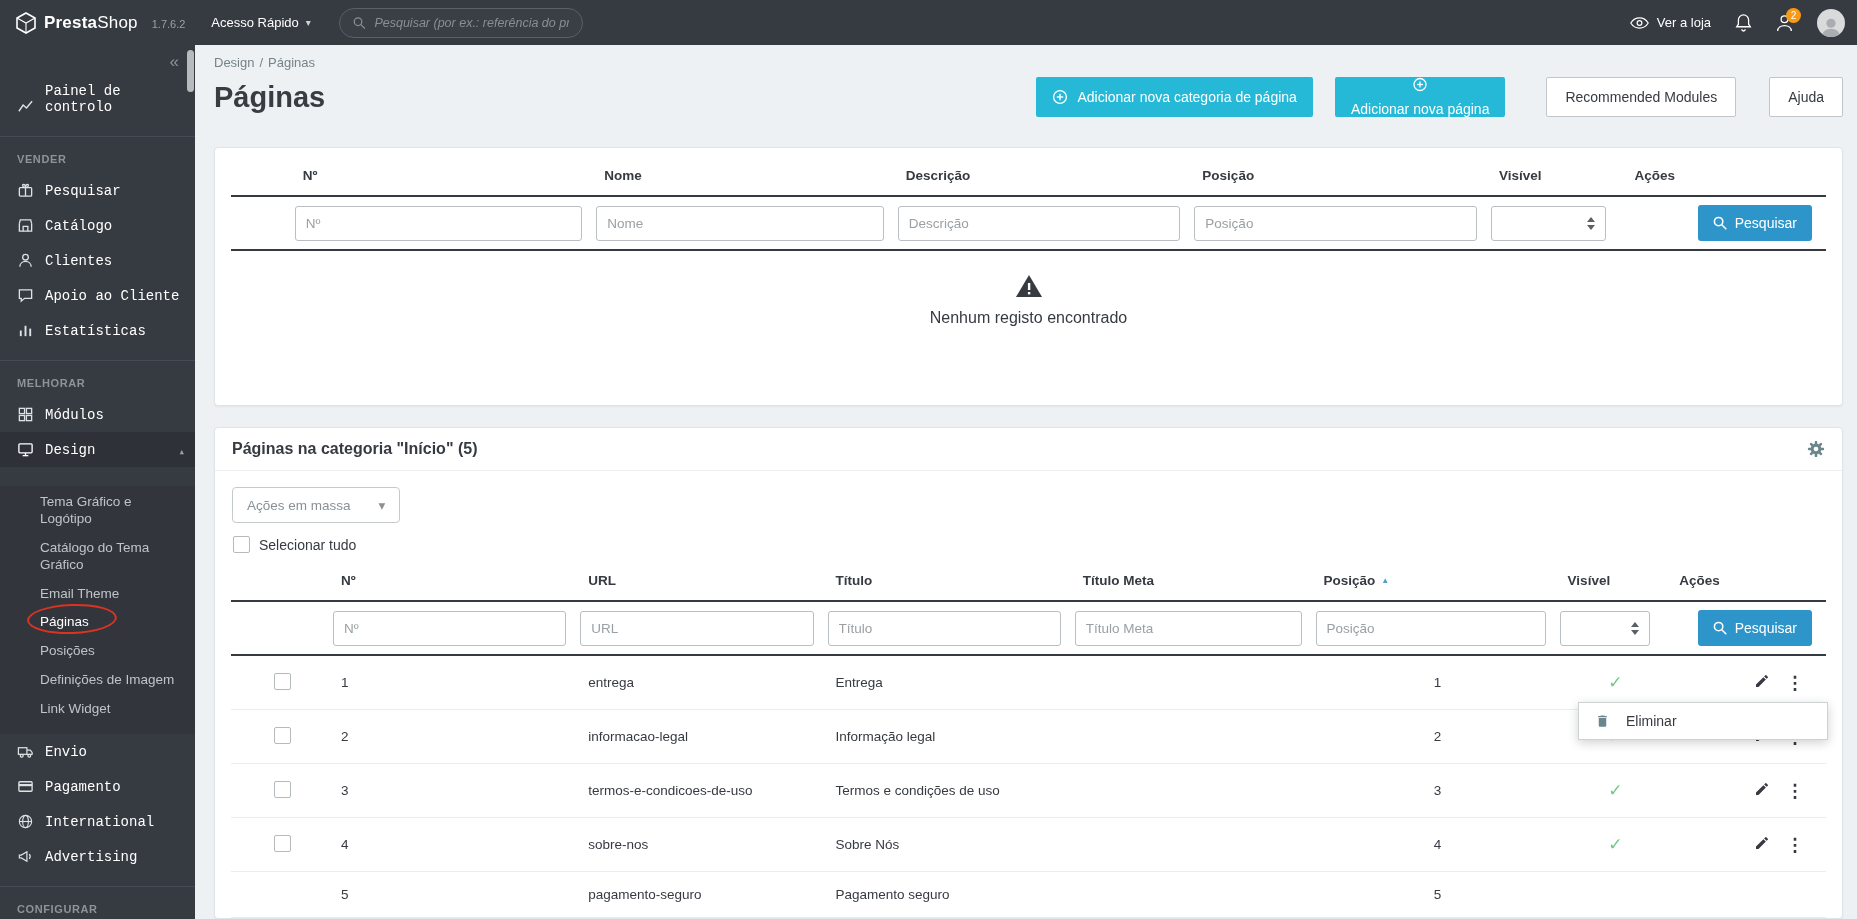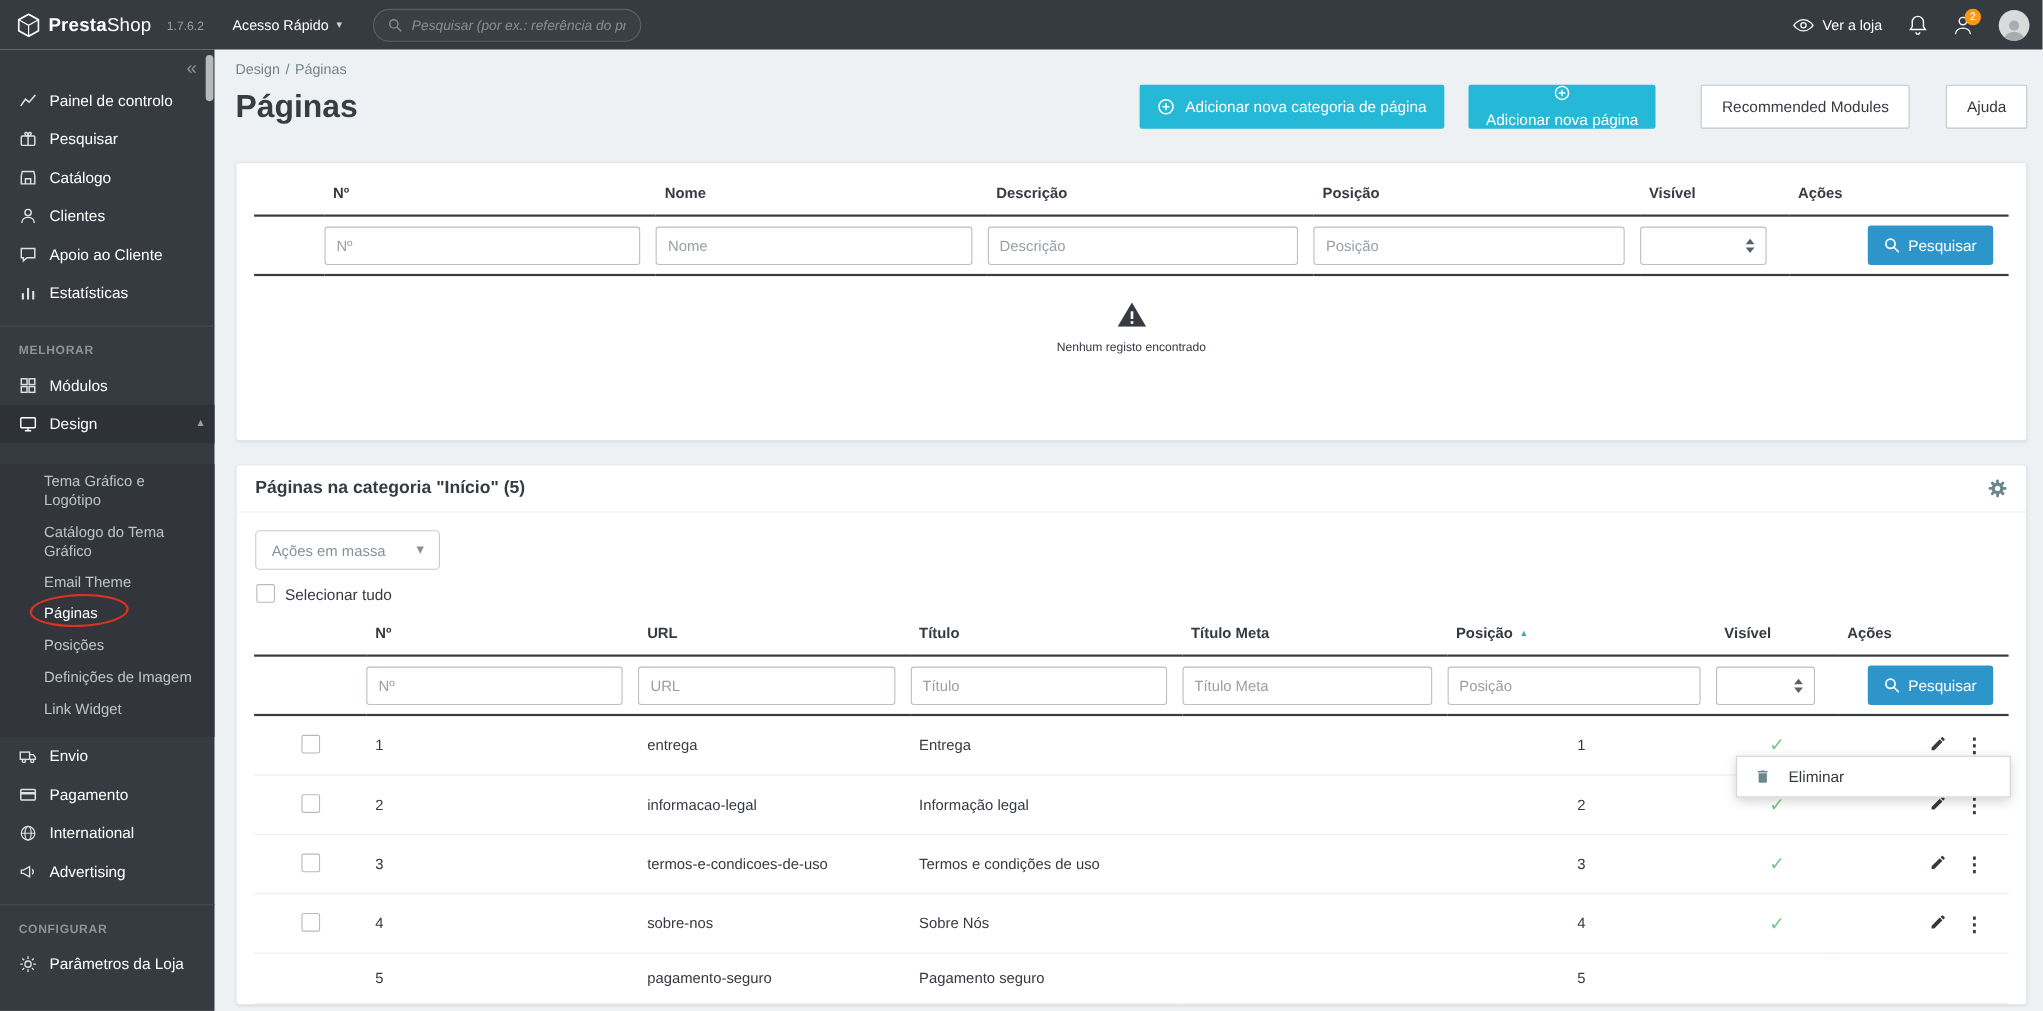--- a/index.html
+++ b/index.html
@@ -23,21 +23,21 @@
   .tb-badge { position:absolute; top:-6px; right:-8px; min-width:15px; height:15px; background:#f79a17; border-radius:50%; font-size:10px; display:flex; align-items:center; justify-content:center; color:#fff; padding:0 2px; }
   .avatar { width:28px; height:28px; border-radius:50%; background:#d8dadc; overflow:hidden; display:flex; align-items:flex-end; justify-content:center; cursor:pointer; }
 
   
   .layout { display:flex; height:874px; }
 
   
   .sidebar { width:195px; flex-shrink:0; background:#363a41; color:#fff; position:relative; padding-bottom:20px; }
   .sb-scroll-thumb { position:absolute; right:1px; top:5px; width:7px; height:42px; border-radius:4px; background:#cfd2d4; opacity:.85; }
   .collapse-row { text-align:right; padding:7px 16px 2px; color:#8d9499; font-size:17px; cursor:pointer; }
-  .nav-item { display:flex; align-items:flex-start; gap:11px; padding:9px 10px 9px 17px; font-size:14px; color:#fff; cursor:pointer; }
+  .nav-item { display:flex; align-items:flex-end; gap:11px; padding:9px 10px 9px 17px; font-size:14px; color:#fff; cursor:pointer;font-family:Liberation Mono, monospace; }
   .nav-item svg { flex-shrink:0; }
   .nav-item .caret-up { margin-left:auto; color:#9aa0a6; font-size:11px; }
   .nav-item.active { background:#2e3238; }
   .section-label { margin-top:12px; border-top:1px solid #474c54; padding:16px 17px 8px; font-size:11px; font-weight:700; letter-spacing:.6px; color:#8d9499; }
   .subnav { padding:2px 0 10px; background:#32363c;margin-top:19px; }
   .subnav-item { position:relative; padding:6px 10px 6px 40px; font-size:13.5px; line-height:1.25; color:#bfc4c7; cursor:pointer; }
   .subnav-item.active { color:#fff; }
   .annotation-circle { position:absolute; left:27px; top:-4px; width:90px; height:30px; border:2px solid #da3420; border-radius:50%; transform:rotate(-2deg); pointer-events:none; }
 
   
@@ -71,37 +71,37 @@
   .filter-input::placeholder { color:#9aa0a4; }
   .filter-select { height:35px; border:1px solid #b9bfc3; border-radius:3px; background:#fff; display:flex; align-items:center; justify-content:flex-end; padding-right:9px; cursor:pointer; }
   .w115 { width:115px; } .w90 { width:90px; }
   .select-arrows { width:10px; display:flex; flex-direction:column; align-items:center; gap:3px; }
   .select-arrows::before { content:""; width:0; height:0; border-left:4px solid transparent; border-right:4px solid transparent; border-bottom:5px solid #5a6166; }
   .select-arrows::after  { content:""; width:0; height:0; border-left:4px solid transparent; border-right:4px solid transparent; border-top:5px solid #5a6166; }
   .btn-search { background:#2e95cb; color:#fff; border:none; height:36px; padding:0 15px; font-size:14px; border-radius:3px; display:inline-flex; align-items:center; gap:8px; font-family:inherit; cursor:pointer; }
   .search-cell { text-align:right; }
 
   .empty-state { text-align:center; padding:24px 0 78px; }
-  .empty-text { margin-top:8px; font-size:11px; color:#363a41; }
+  .empty-text { margin-top:8px; font-size:16px; color:#363a41; }
 
   .bulk-btn { margin:16px 0 0 17px; background:#fff; border:1px solid #c5cacd; border-radius:4px; height:36px; padding:0 14px; display:inline-flex; align-items:center; gap:28px; color:#8a9196; font-size:13.5px; font-family:inherit; cursor:pointer;justify-content:flex-end; }
   .select-all { margin:13px 0 0 18px; display:flex; align-items:center; gap:9px; font-size:14px; color:#363a41; }
   .checkbox { width:17px; height:17px; border:1px solid #b4babe; border-radius:2px; background:#fff; display:inline-block; cursor:pointer; }
 
   .grid td.data { padding:15px 8px; border-bottom:1px solid #e9edef; }
   .grid td.cbx { text-align:center; border-bottom:1px solid #e9edef; padding:15px 8px; }
   .grid td.pos { text-align:center; }
   .grid td.vis { text-align:center; }
   .check { color:#72c786; font-size:17px; font-weight:700; }
   .grid td.actions { text-align:right; padding-right:16px; white-space:nowrap; }
   .icon-btn { background:none; border:none; cursor:pointer; padding:2px 6px; vertical-align:middle; }
   .dots { font-size:18px; font-weight:700; color:#363a41; line-height:1; }
   .sort-caret { font-size:8px; color:#4aa3c4; margin-left:6px; vertical-align:2px; }
 
-  .context-menu { position:absolute; right:14px; top:264px; width:250px; background:#fff; border:1px solid #cdd2d5; box-shadow:0 3px 10px rgba(0,0,0,.18); z-index:10; }
+  .context-menu { position:absolute; right:14px; top:274px; width:250px; background:#fff; border:1px solid #cdd2d5; box-shadow:0 3px 10px rgba(0,0,0,.18); z-index:10; }
   .context-menu-item { display:flex; align-items:center; gap:16px; padding:10px 16px; font-size:14px; color:#363a41; cursor:pointer; }
 </style>
 </head>
 <body>
 
 <header class="topbar">
   <div class="logo">
     <svg width="20" height="22" viewBox="0 0 20 22">
         <path d="M10 1l9 5v10l-9 5-9-5V6z" fill="none" stroke="#fff" stroke-width="1.6"></path>
         <path d="M1 6l9 5 9-5M10 11v10" stroke="#fff" stroke-width="1.1" fill="none"></path>
@@ -156,20 +156,21 @@
     <div class="sb-scroll-thumb"></div>
     <div class="collapse-row">«</div>
 
     <div class="nav-item">
       <svg width="17" height="17" viewBox="0 0 18 18" fill="none" stroke="#dfe2e4" stroke-width="1.5">
           <polyline points="2,14 6.5,7.5 10,10.5 16,3.5"></polyline>
         </svg>
       <span>Painel de controlo</span>
     </div>
 
+    <div class="section-label">VENDER</div>
     <div class="nav-item">
       <svg width="17" height="17" viewBox="0 0 18 18" fill="none" stroke="#dfe2e4" stroke-width="1.4">
           <rect x="2.5" y="6" width="13" height="9" rx="1"></rect>
           <line x1="9" y1="6" x2="9" y2="15"></line>
           <path d="M9 6C6 6 5 2.5 7 2.5S9 6 9 6zM9 6c3 0 4-3.5 2-3.5S9 6 9 6z"></path>
         </svg>
       <span>Pesquisar</span>
     </div>
     <div class="nav-item">
       <svg width="17" height="17" viewBox="0 0 18 18" fill="none" stroke="#dfe2e4" stroke-width="1.4">

